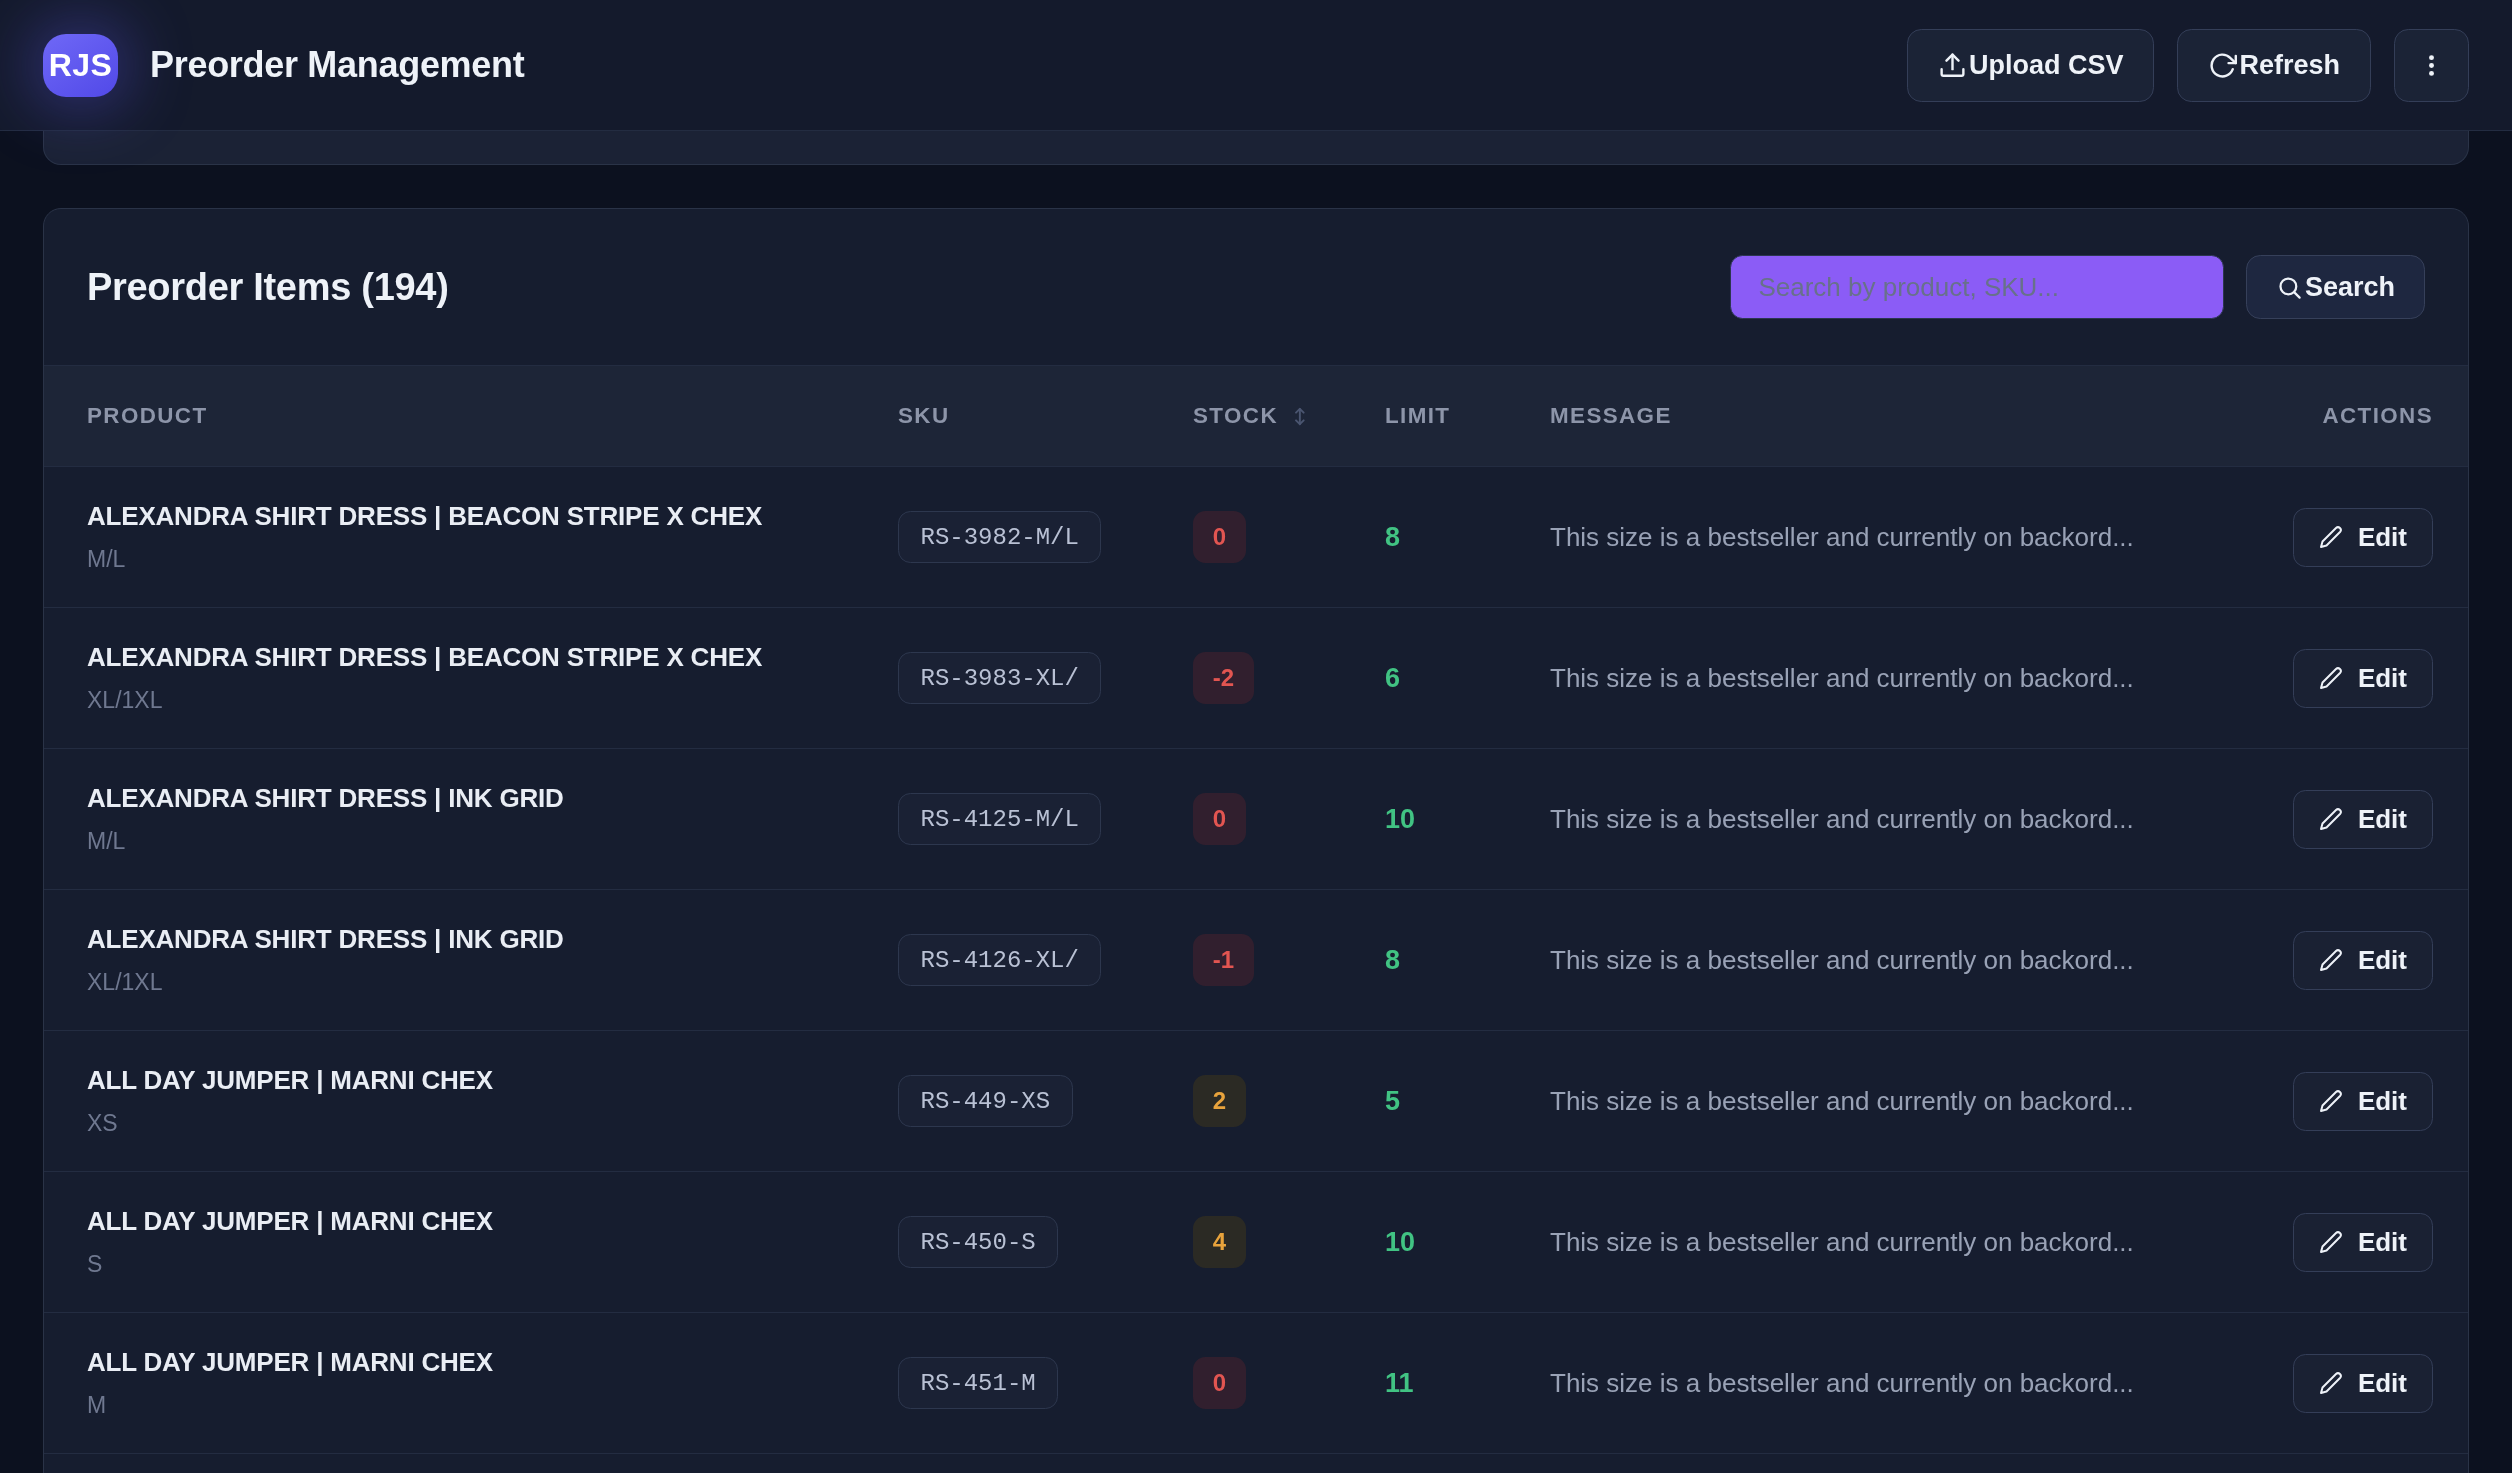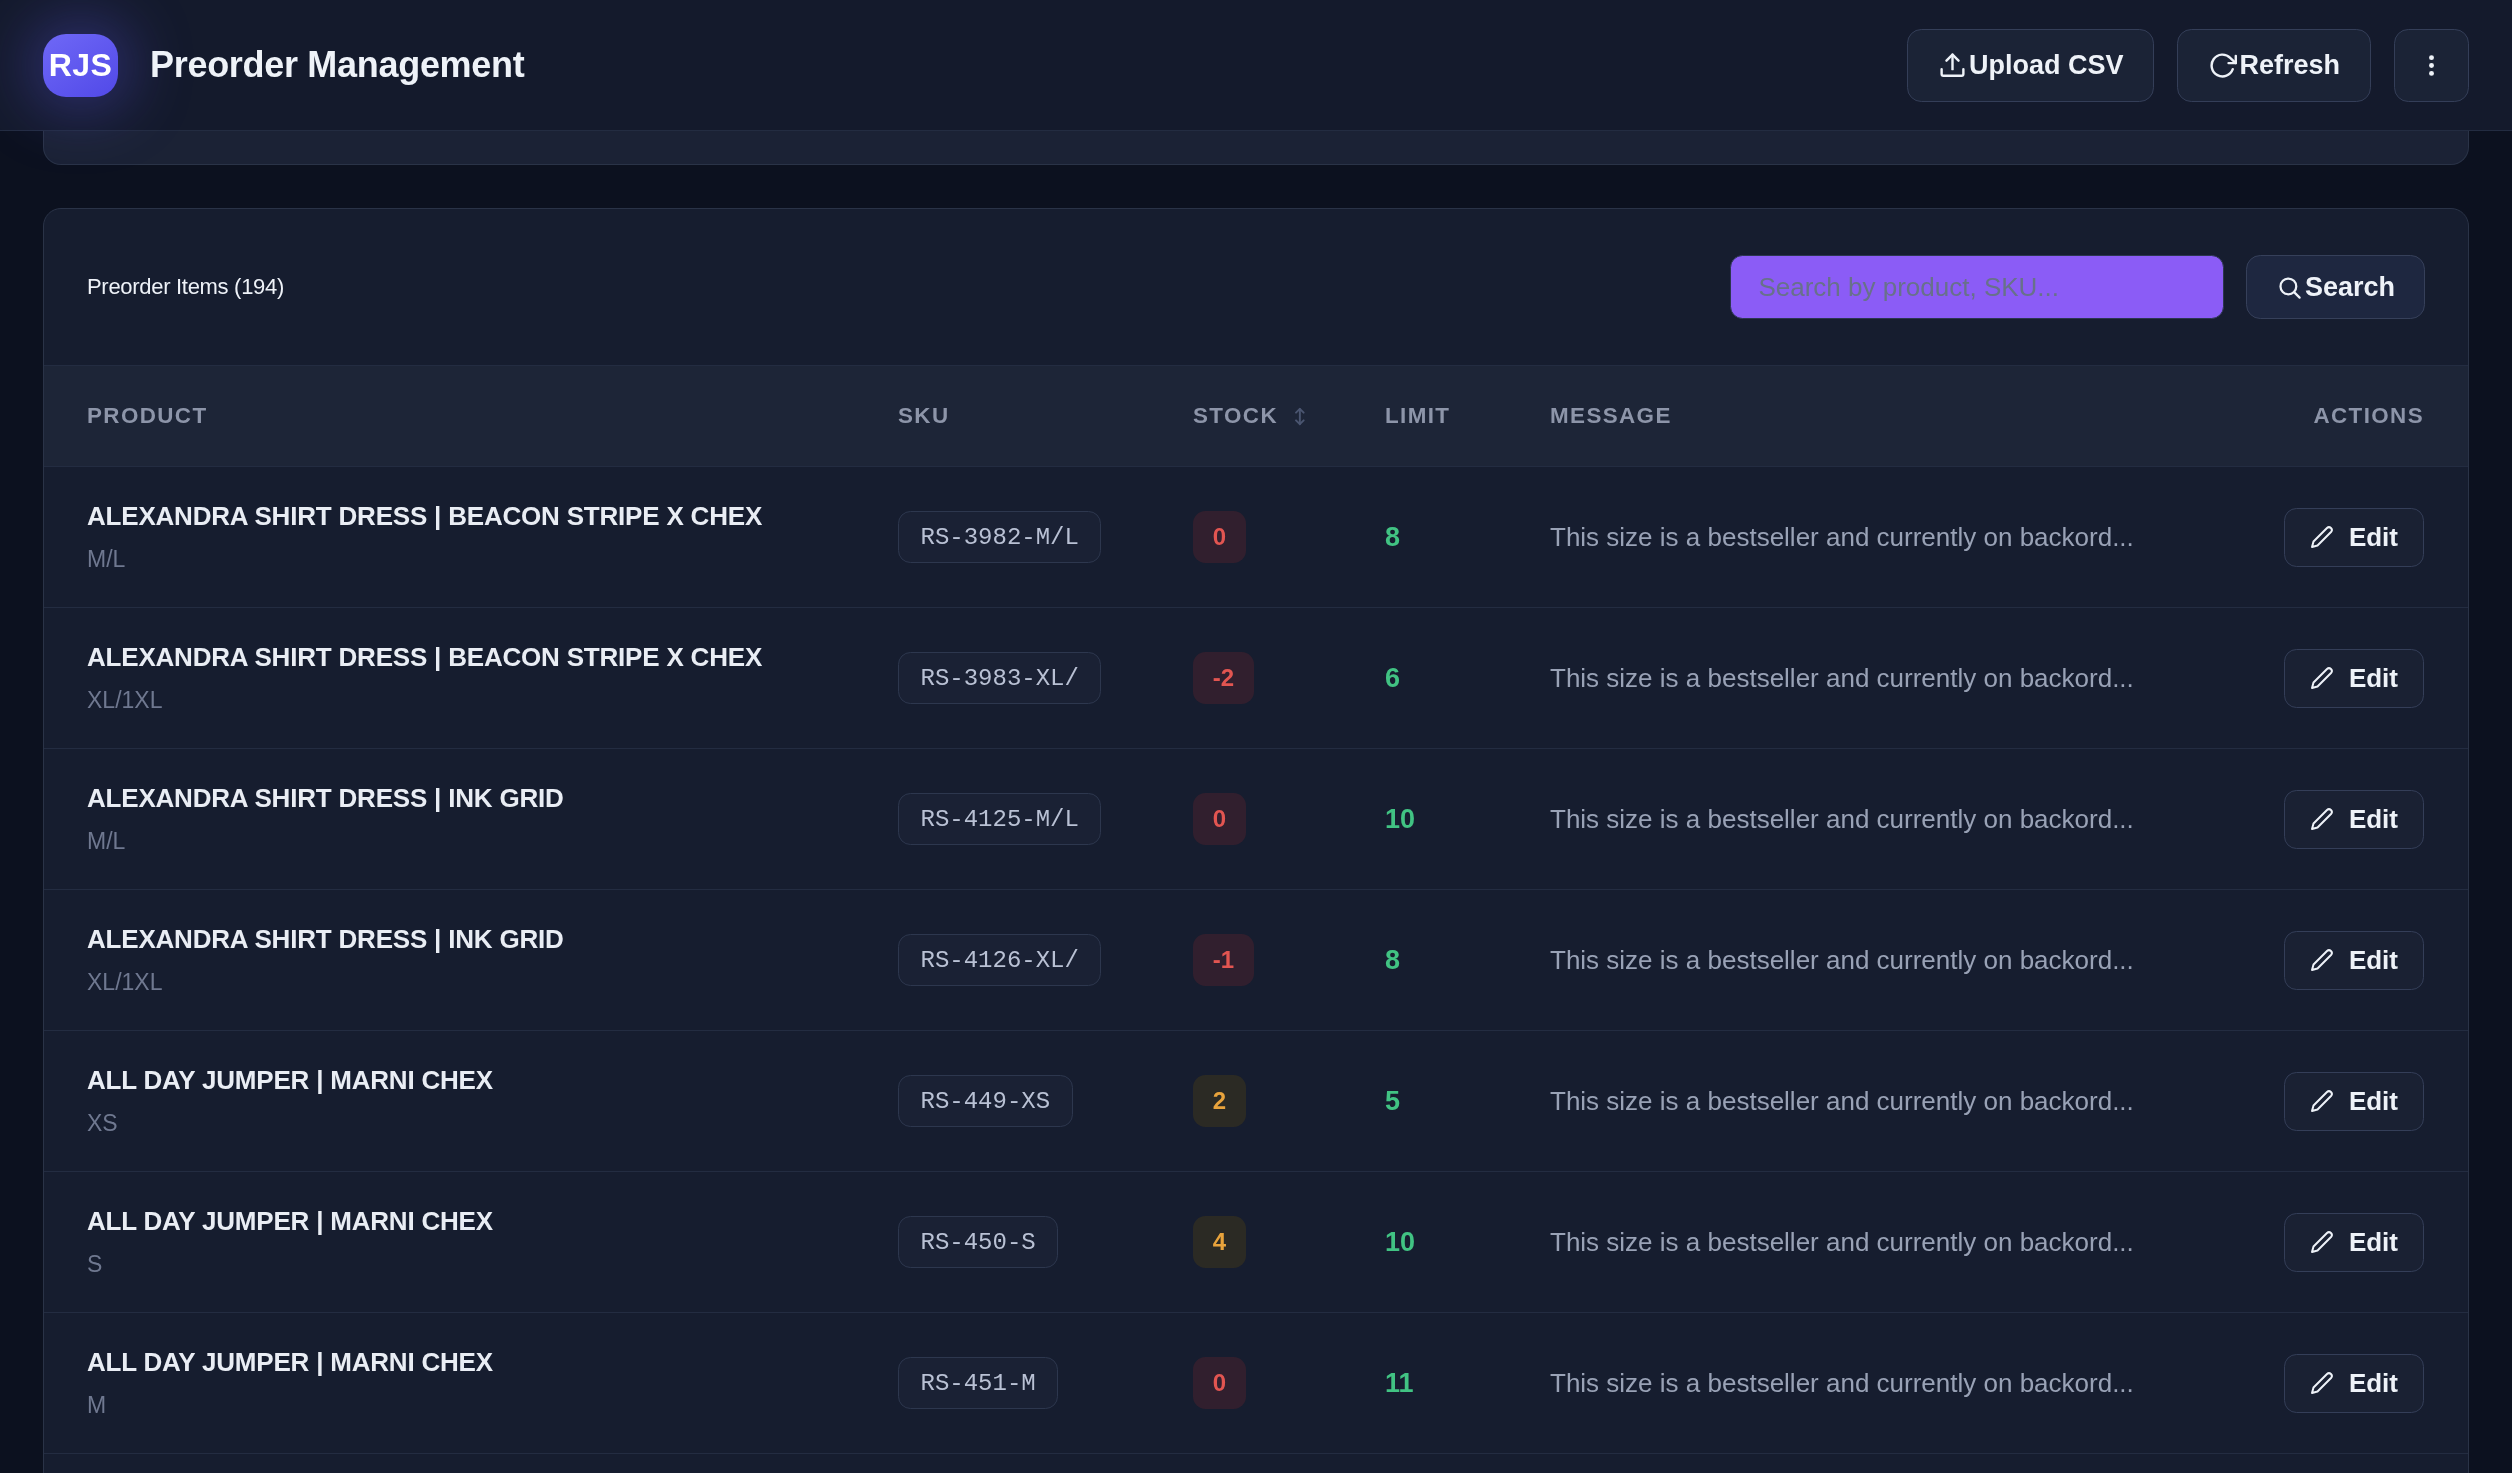--- a/index.html
+++ b/index.html
@@ -67,36 +67,36 @@
   .panel{
     margin:43px 43px 0;height:1343px;
     background:var(--card);
     border:1.8px solid var(--border);border-radius:18px;
     overflow:hidden;
   }
   .panel-head{
     height:156px;display:flex;align-items:center;justify-content:space-between;
     padding:0 43px;
   }
-  .panel-title{font-size:22px;font-weight:400;letter-spacing:-0.3px;}
+  .panel-title{font-size:38px;font-weight:700;letter-spacing:-0.3px;}
   .search-wrap{display:flex;align-items:center;gap:21.5px;}
   .search-input{
     width:494px;height:64px;background:#8b5cf6;
     border:1.8px solid #2c3650;border-radius:12.5px;
     padding:0 27px;font-family:inherit;font-size:26px;color:#dfe5ef;
     outline:none;
   }
   .search-input::placeholder{color:#68718a;}
   .search-btn{height:64px;padding:0 29px;background:#1e2740;border-color:#36405a;}
   
   .thead,.trow{
     display:grid;
     grid-template-columns:811px 295px 192px 165px 1fr 134px;
     align-items:center;
-    padding:0 44px 0 43px;
+    padding:0 35px 0 43px;
   }
   .thead{
     height:102px;background:var(--band);
     border-top:1.8px solid var(--sep);border-bottom:1.8px solid var(--sep);
     color:var(--colhead);font-size:22.4px;font-weight:700;letter-spacing:1.4px;
   }
   .th{display:flex;align-items:center;gap:12.5px;}
   .th-actions{justify-self:end;}
   .sort-icon{color:#4a5570;display:inline-flex;cursor:pointer;}
   .trow{height:141px;border-bottom:1.8px solid var(--sep);}

